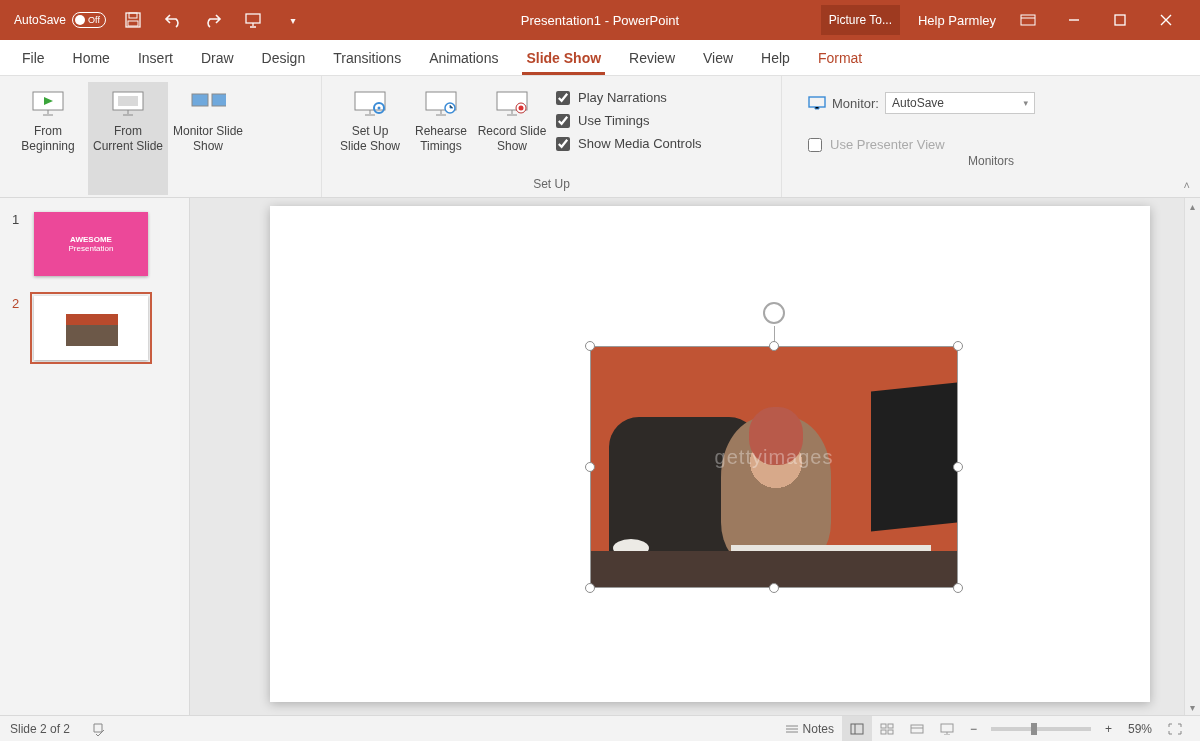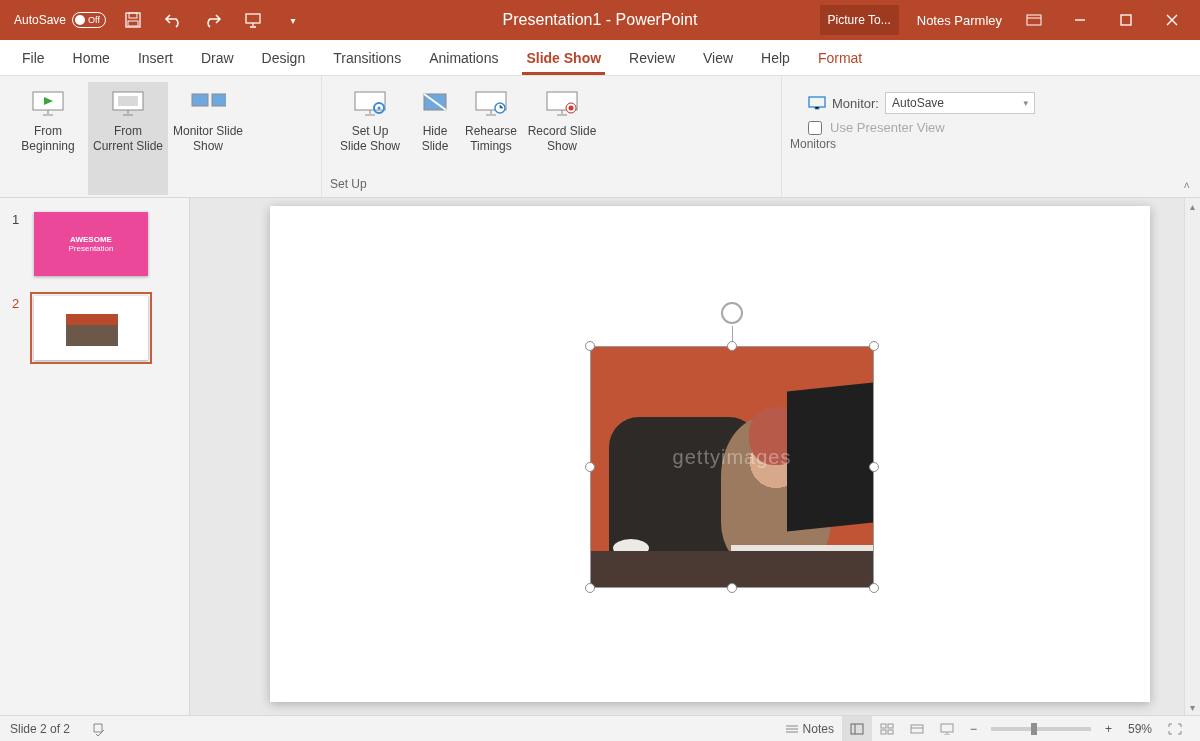--- a/index.html
+++ b/index.html
@@ -6,22 +6,22 @@
 html, body { width: 1200px; height: 741px; overflow: hidden; background: #fff; }
 
 
 .titlebar { height: 40px; background: #b7472a; color: #fff; display: flex; align-items: center; font-size: 12px; position: relative; }
 .autosave { display: flex; align-items: center; gap: 6px; margin-left: 14px; }
 .toggle { width: 34px; height: 16px; border: 1px solid #fff; border-radius: 9px; display: flex; align-items: center; padding: 0 2px; gap: 3px; }
 .toggle-dot { width: 10px; height: 10px; background: #fff; border-radius: 50%; }
 .toggle-off { font-size: 9px; color: #fff; }
 .qat { display: flex; align-items: center; gap: 22px; margin-left: 18px; }
 .qat .ico { width: 18px; height: 18px; display: flex; align-items: center; justify-content: center; opacity: 0.95; }
-.title-center { position: absolute; left: 50%; transform: translateX(-50%); font-size: 16px; }
-.title-right { margin-left: auto; display: flex; align-items: center; gap: 18px; padding-right: 14px; }
+.title-center { position: absolute; left: 50%; transform: translateX(-50%); font-size: 13px; }
+.title-right { margin-left: auto; display: flex; align-items: center; gap: 18px; padding-right: 20px; }
 .pic-tools { background: #9e3a20; padding: 8px 8px; font-size: 12px; }
 .account { font-size: 13px; }
 .winbtn { width: 28px; height: 28px; display: flex; align-items: center; justify-content: center; }
 
 
 .tabs { height: 36px; background: #fff; border-bottom: 1px solid #e1e1e1; display: flex; align-items: center; padding: 0 8px; position: relative; }
 .tab { padding: 9px 14px; height: 32px; display: flex; align-items: center; font-size: 14px; color: #444; cursor: pointer; }
 .tab.active { color: #b7472a; font-weight: 600; position: relative; }
 .tab.active::after { content: ""; position: absolute; left: 10px; right: 10px; bottom: -1px; height: 3px; background: #b7472a; }
 .tab.format { color: #b7472a; }
@@ -30,25 +30,25 @@
 .share-ico, .comment-ico { width: 26px; height: 24px; border: 1px solid #f0c8be; display: flex; align-items: center; justify-content: center; color: #b7472a; font-size: 13px; }
 
 
 .ribbon { height: 122px; background: #f3f3f3; display: flex; border-bottom: 1px solid #d9d9d9; position: relative; }
 .group { border-right: 1px solid #e2e2e2; padding: 6px 8px 2px; display: flex; flex-direction: column; }
 .group-buttons { display: flex; gap: 0; flex: 1; }
 .bigbtn { width: 64px; display: flex; flex-direction: column; align-items: center; justify-content: flex-start; padding-top: 6px; gap: 6px; font-size: 12px; color: #444; text-align: center; line-height: 1.25; cursor: pointer; }
 .bigbtn.wide { width: 80px; }
 .bigbtn.selected { background: #dcdcdc; }
 .bigbtn .bicon { width: 36px; height: 30px; display: flex; align-items: center; justify-content: center; }
-.group-label { text-align: left; font-size: 12px; color: #666; padding: 2px 0 4px; }
+.group-label { text-align: center; font-size: 12px; color: #666; padding: 2px 0 4px; }
 .checks { display: flex; flex-direction: column; gap: 8px; padding: 8px 6px 0 4px; font-size: 13px; color: #444; }
 .chk { display: flex; align-items: center; gap: 8px; }
 .chk input { width: 14px; height: 14px; accent-color: #555; }
-.monitors { padding: 10px 10px 0 18px; display: flex; flex-direction: column; gap: 6px; font-size: 13px; color: #555; }
+.monitors { padding: 10px 10px 0 18px; display: flex; flex-direction: column; gap: 23px; font-size: 13px; color: #555; }
 .monrow { display: flex; align-items: center; gap: 6px; }
 .mon-select { width: 150px; height: 22px; border: 1px solid #c9c9c9; background: #fff; font-size: 12px; padding: 0 6px; display: flex; align-items: center; justify-content: space-between; color: #444; }
 .collapse-caret { position: absolute; right: 10px; bottom: 6px; color: #888; font-size: 11px; }
 
 
 .workarea { display: flex; height: calc(741px - 40px - 36px - 122px - 26px); }
 .thumbs { width: 190px; background: #f3f3f3; border-right: 1px solid #d9d9d9; padding: 14px 12px; }
 .thumb-row { display: flex; gap: 10px; margin-bottom: 20px; }
 .thumb-num { font-size: 13px; color: #444; width: 12px; }
 .thumb-num.active { color: #b7472a; }
@@ -56,21 +56,21 @@
 .thumb.sel { outline: 2px solid #c85c3f; outline-offset: 2px; }
 .thumb1 { background: #ec4899; color: #fff; display: flex; flex-direction: column; align-items: center; justify-content: center; font-size: 8px; }
 .thumb1 .t1a { font-weight: bold; }
 .thumb2-img { position: absolute; left: 32px; top: 18px; width: 52px; height: 32px; background: linear-gradient(#b84a2c 0 35%, #6c5848 35% 100%); }
 
 .canvas-wrap { flex: 1; background: #e8e8e8; position: relative; overflow: hidden; }
 .vscroll { position: absolute; right: 0; top: 0; bottom: 0; width: 16px; background: #efefef; border-left: 1px solid #ddd; }
 .vscroll .arrow { height: 16px; display: flex; align-items: center; justify-content: center; color: #888; font-size: 10px; }
 .slide { position: absolute; left: 80px; top: 8px; width: 880px; height: 496px; background: #fff; box-shadow: 0 2px 10px rgba(0,0,0,0.25); }
 
-.selbox { position: absolute; left: 320px; top: 140px; width: 284px; height: 242px; }
+.selbox { position: absolute; left: 320px; top: 140px; width: 368px; height: 242px; }
 .rot { position: absolute; left: 50%; top: -44px; transform: translateX(-50%); width: 22px; height: 22px; border: 2px solid #a7a7a7; border-radius: 50%; background: #fff; }
 .rot::after { content: ""; position: absolute; left: 50%; top: 22px; width: 1px; height: 22px; background: #a7a7a7; }
 .pic { width: 100%; height: 100%; border: 1px solid #9a9a9a; position: relative; overflow: hidden; background: #c05434; }
 .pic-chair { position: absolute; left: 18px; top: 70px; width: 150px; height: 160px; background: #2e2a27; border-radius: 30px 30px 0 0; }
 .pic-monkey { position: absolute; left: 130px; top: 70px; width: 110px; height: 150px; background: radial-gradient(circle at 50% 30%, #d7a98a 0 22%, #9c7a5f 22% 100%); border-radius: 40% 40% 30% 30%; }
 .pic-face { position: absolute; left: 158px; top: 60px; width: 54px; height: 58px; background: #b85a4a; border-radius: 45%; }
 .pic-monitor { position: absolute; right: 0; top: 40px; width: 86px; height: 140px; background: #1f1f1f; transform: skewY(-6deg); }
 .pic-desk { position: absolute; left: 0; bottom: 0; width: 100%; height: 36px; background: #4b3a33; }
 .pic-kb { position: absolute; left: 140px; bottom: 28px; width: 200px; height: 14px; background: #e8e5df; }
 .pic-mouse { position: absolute; left: 22px; bottom: 30px; width: 36px; height: 18px; background: #eceae5; border-radius: 50%; }
@@ -127,21 +127,21 @@
       </span>
     <span class="ico" style="font-size:10px;color:#fff;">▾</span>
   </div>
   <div class="title-center">
     <span>Presentation1</span>
     <span>  -  </span>
     <span>PowerPoint</span>
   </div>
   <div class="title-right">
     <span class="pic-tools">Picture To...</span>
-    <span class="account">Notes Parmley</span>
+    <span class="account">Help Parmley</span>
     <span class="winbtn">
         <svg width="16" height="12" viewBox="0 0 16 12">
           <rect x="1" y="1" width="14" height="10" fill="none" stroke="#fff"></rect>
           <path d="M1 4 H15" stroke="#fff"></path>
         </svg>
       </span>
     <span class="winbtn">
         <svg width="12" height="12">
           <path d="M1 6 H11" stroke="#fff" stroke-width="1.4"></path>
         </svg>
@@ -219,30 +219,20 @@
             <svg width="34" height="26">
               <rect x="2" y="2" width="30" height="18" fill="#fff" stroke="#8a8a8a"></rect>
               <path d="M17 20 V24 M12 25 H22" stroke="#8a8a8a"></path>
               <circle cx="26" cy="18" r="5" fill="none" stroke="#3a8bd6" stroke-width="2"></circle>
               <circle cx="26" cy="18" r="1.5" fill="#3a8bd6"></circle>
             </svg>
           </span>
         <span style="white-space:pre-line">Set Up
 Slide Show</span>
       </div>
-      <div class="bigbtn" style="width:50px">
-        <span class="bicon">
-            <svg width="30" height="26">
-              <rect x="4" y="4" width="22" height="16" fill="#6fa8dc" stroke="#8a8a8a"></rect>
-              <path d="M4 4 L26 20" stroke="#fff" stroke-width="2"></path>
-            </svg>
-          </span>
-        <span style="white-space:pre-line">Hide
-Slide</span>
-      </div>
       <div class="bigbtn" style="width:62px">
         <span class="bicon">
             <svg width="34" height="26">
               <rect x="2" y="2" width="30" height="18" fill="#fff" stroke="#8a8a8a"></rect>
               <path d="M17 20 V24 M12 25 H22" stroke="#8a8a8a"></path>
               <circle cx="26" cy="18" r="5" fill="#fff" stroke="#3a8bd6" stroke-width="1.5"></circle>
               <path d="M26 15 V18 H29" stroke="#3a8bd6"></path>
             </svg>
           </span>
         <span style="white-space:pre-line">Rehearse
@@ -252,20 +242,34 @@
         <span class="bicon">
             <svg width="34" height="26">
               <rect x="2" y="2" width="30" height="18" fill="#fff" stroke="#8a8a8a"></rect>
               <path d="M17 20 V24 M12 25 H22" stroke="#8a8a8a"></path>
               <circle cx="26" cy="18" r="5" fill="#fff" stroke="#b33"></circle>
               <circle cx="26" cy="18" r="2.5" fill="#d33"></circle>
             </svg>
           </span>
         <span style="white-space:pre-line">Record Slide
 Show</span>
+      </div>
+      <div class="checks">
+        <label class="chk">
+            <input type="checkbox" checked="" style="">
+            <span>Play Narrations</span>
+          </label>
+        <label class="chk">
+            <input type="checkbox" checked="" style="">
+            <span>Use Timings</span>
+          </label>
+        <label class="chk">
+            <input type="checkbox" checked="" style="">
+            <span>Show Media Controls</span>
+          </label>
       </div>
     </div>
     <div class="group-label">Set Up</div>
   </div>
 
   <div class="group" style="flex:1;border-right:none">
     <div class="monitors">
       <div class="monrow">
         <svg width="18" height="14">
             <rect x="1" y="1" width="16" height="10" fill="none" stroke="#3a8bd6" stroke-width="1.4"></rect>

